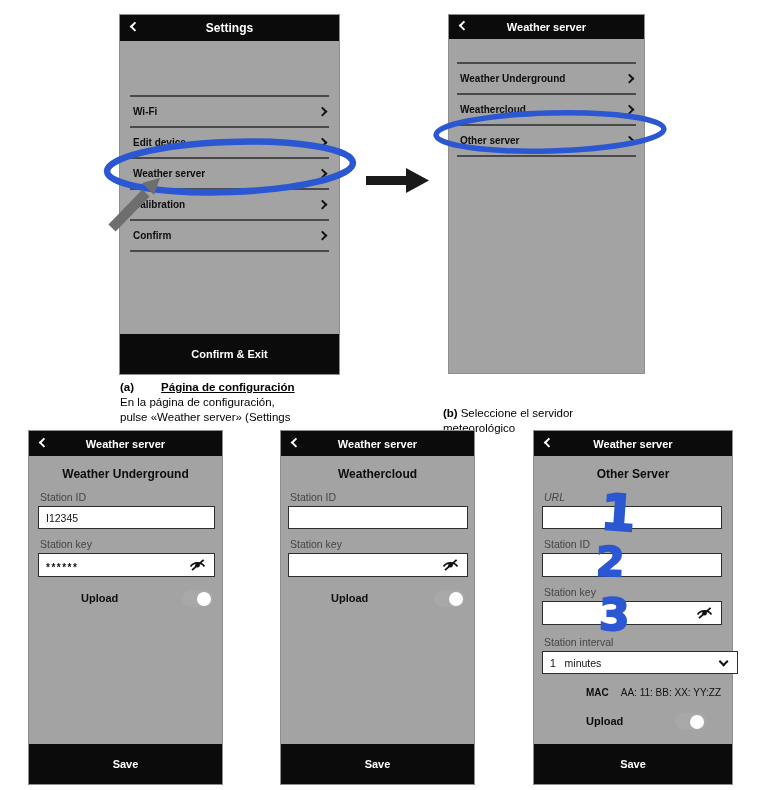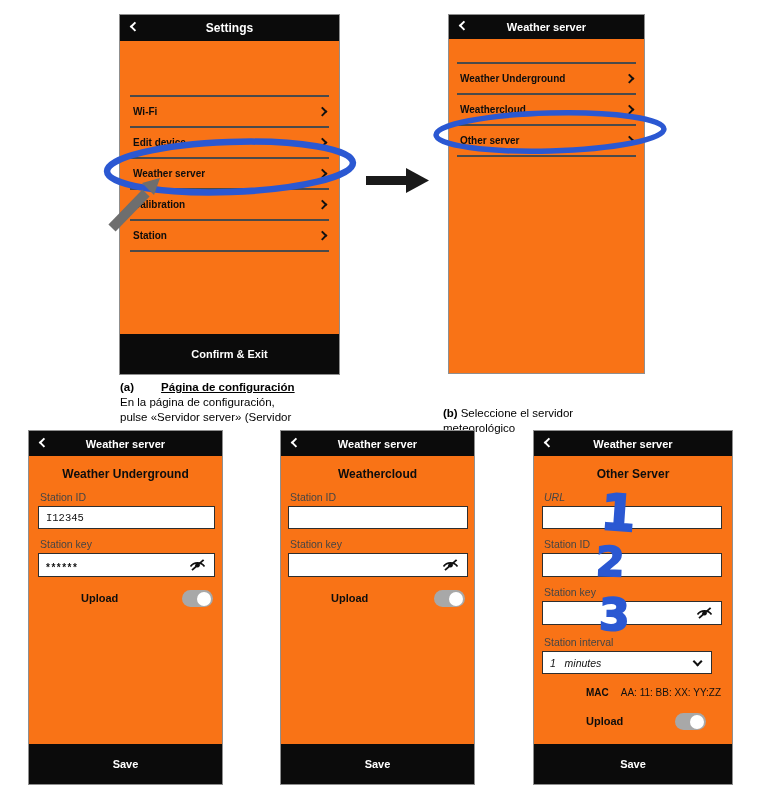--- a/index.html
+++ b/index.html
@@ -1,20 +1,20 @@
 <!DOCTYPE html>
 <html><head>
 <meta charset="utf-8">
 <style>
   html,body{margin:0;padding:0;background:#fff;}
   .canvas{position:relative;width:761px;height:790px;background:#fff;overflow:hidden;
           font-family:"Liberation Sans",sans-serif;}
 
   
-  .phone{position:absolute;background:#f97316;border:1px solid #8f8f8f;box-sizing:border-box;}
+  .phone{position:absolute;background:#a3a3a3;border:1px solid #8f8f8f;box-sizing:border-box;}
   .hdr{position:relative;background:#0b0b0b;color:#fff;font-weight:bold;
        display:flex;align-items:center;justify-content:center;}
   .hdr-lg{height:26px;font-size:12px;}
   .hdr-sm{height:24px;font-size:11px;}
   .chev{display:inline-block;border:solid #111;border-width:0 2.4px 2.4px 0;padding:2.6px;}
   .chev-w{border-color:#fff;}
   .chev-left{transform:rotate(135deg);}
   .chev-right{transform:rotate(-45deg);}
   .chev-down{transform:rotate(45deg);}
   .back{position:absolute;left:11px;top:50%;margin-top:-5px;}
@@ -73,21 +73,21 @@
       </div>
       <div class="mrow">
         <span>Weather server</span>
         <span class="chev chev-right"></span>
       </div>
       <div class="mrow">
         <span>Calibration</span>
         <span class="chev chev-right"></span>
       </div>
       <div class="mrow">
-        <span>Station</span>
+        <span>Confirm</span>
         <span class="chev chev-right"></span>
       </div>
     </div>
     <div class="footer-btn">Confirm &amp; Exit</div>
   </div>
 
   <div class="phone" style="left:448px;top:14px;width:197px;height:360px;">
     <div class="hdr hdr-sm">
       <span class="back chev chev-w chev-left"></span>
       <span>Weather server</span>
@@ -105,35 +105,35 @@
       <div class="mrow">
         <span>Other server</span>
         <span class="chev chev-right"></span>
       </div>
     </div>
   </div>
 
   <div class="cap" style="left:120px;top:380px;width:240px;">
     <div><span class="blb">(a)</span><span class="ut">Página de configuración</span></div>
     <div>En la página de configuración,</div>
-    <div>pulse «Servidor server» (Servidor</div>
+    <div>pulse «Weather server» (Settings</div>
   </div>
   <div class="cap" style="left:443px;top:384px;width:220px;margin-top:22px;">
     <div><span class="blb">(b)</span><span>Seleccione el servidor</span></div>
     <div>meteorológico</div>
   </div>
 
   <div class="phone" style="left:28px;top:430px;width:195px;height:355px;">
     <div class="hdr hdr-sm" style="height:25px;">
       <span class="back chev chev-w chev-left"></span>
       <span>Weather server</span>
     </div>
     <div class="ftitle">Weather Underground</div>
     <div class="flabel" style="left:11px;top:60px;">Station ID</div>
-    <div class="finput" style="left:9px;top:75px;width:177px;height:23px;font-family:Liberation Mono, monospace;">
+    <div class="finput" style="left:9px;top:75px;width:177px;height:23px;">
       <span>I12345</span>
     </div>
     <div class="flabel" style="left:11px;top:107px;">Station key</div>
     <div class="finput" style="left:9px;top:122px;width:177px;height:24px;">
       <span class="pw">******</span>
       <span class="eye">
         <svg width="17" height="13" viewBox="0 0 17 13">
             <path d="M1.5 8 C5 3.2 12 3.2 15.5 8" fill="none" stroke="#111" stroke-width="1.7"></path>
             <circle cx="8.5" cy="6.8" r="2.3" fill="#111"></circle>
             <line x1="3" y1="11.6" x2="14.6" y2="1.4" stroke="#111" stroke-width="1.9"></line>
@@ -190,21 +190,21 @@
       <span class="pw"></span>
       <span class="eye">
         <svg width="17" height="13" viewBox="0 0 17 13">
             <path d="M1.5 8 C5 3.2 12 3.2 15.5 8" fill="none" stroke="#111" stroke-width="1.7"></path>
             <circle cx="8.5" cy="6.8" r="2.3" fill="#111"></circle>
             <line x1="3" y1="11.6" x2="14.6" y2="1.4" stroke="#111" stroke-width="1.9"></line>
           </svg>
       </span>
     </div>
     <div class="flabel" style="left:10px;top:205px;">Station interval</div>
-    <div class="finput" style="left:8px;top:220px;width:170px;height:23px;font-style:italic;">
+    <div class="finput" style="left:8px;top:220px;width:196px;height:23px;">
       <span class="pre">1   minutes</span>
       <span class="selchev chev chev-down"></span>
     </div>
     <div class="boldlbl" style="left:11px;top:256px;font-size:10px;">MAC</div>
     <div class="macval" style="right:11px;top:256px;">AA: 11: BB: XX: YY:ZZ</div>
     <div class="boldlbl" style="left:11px;top:284px;">Upload</div>
     <div class="toggle" style="right:26px;top:282px;"></div>
     <div class="footer-btn">Save</div>
   </div>
 

